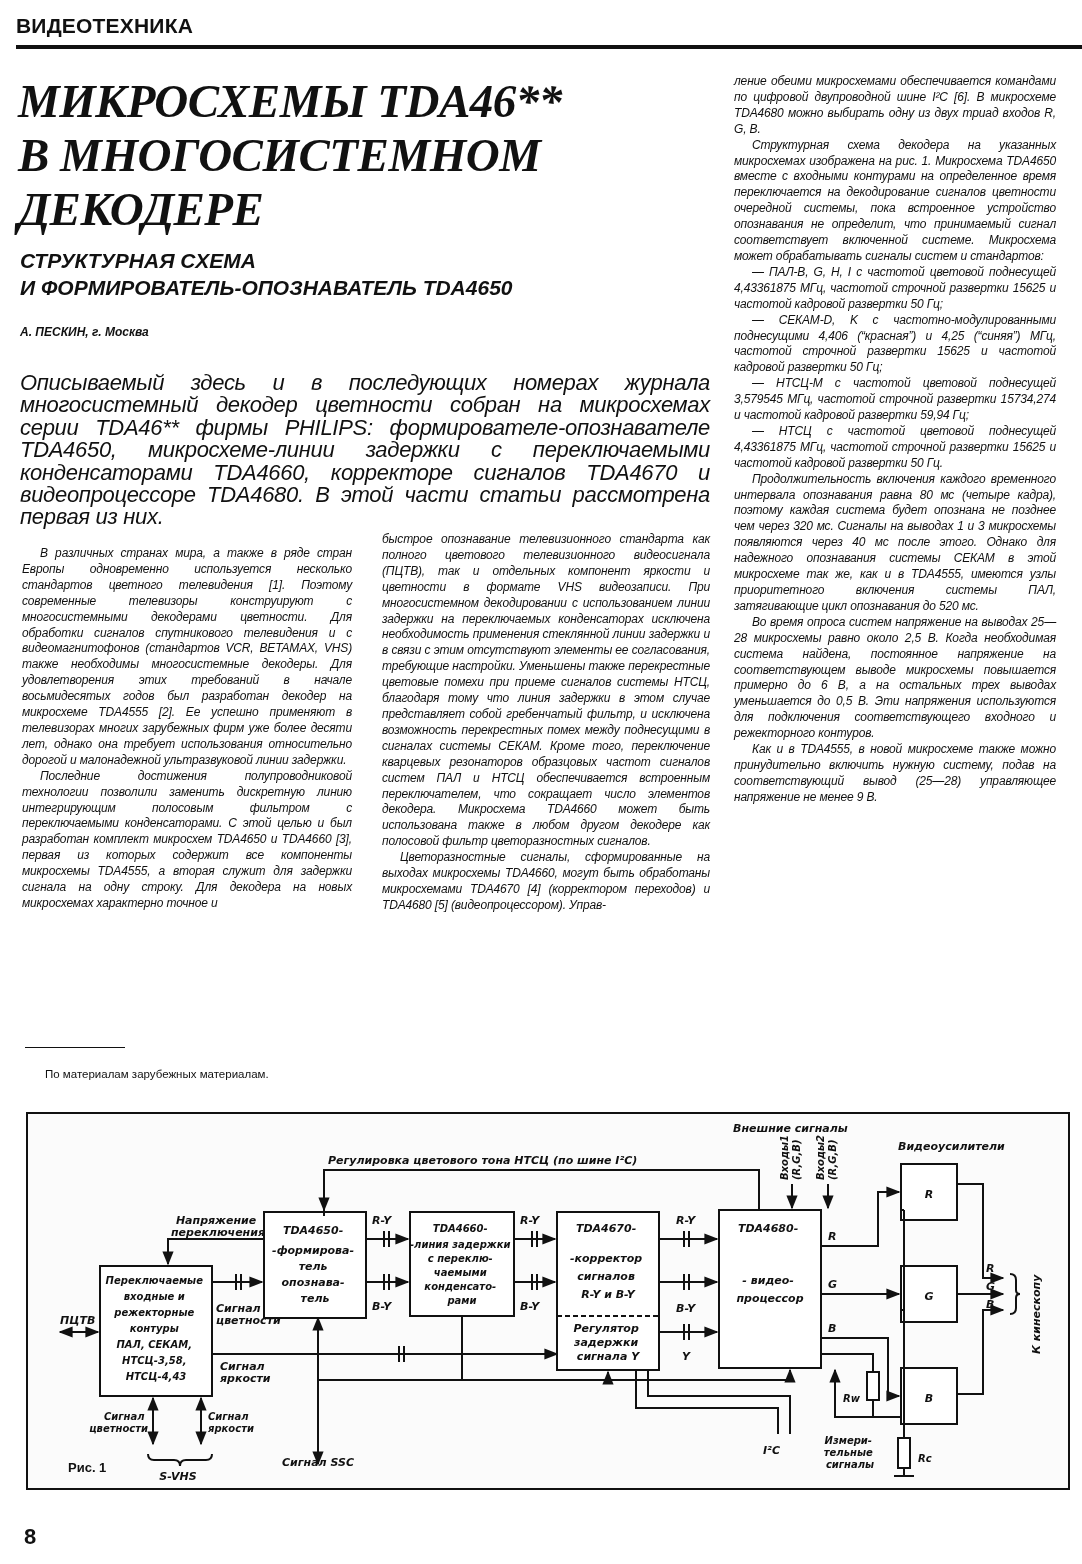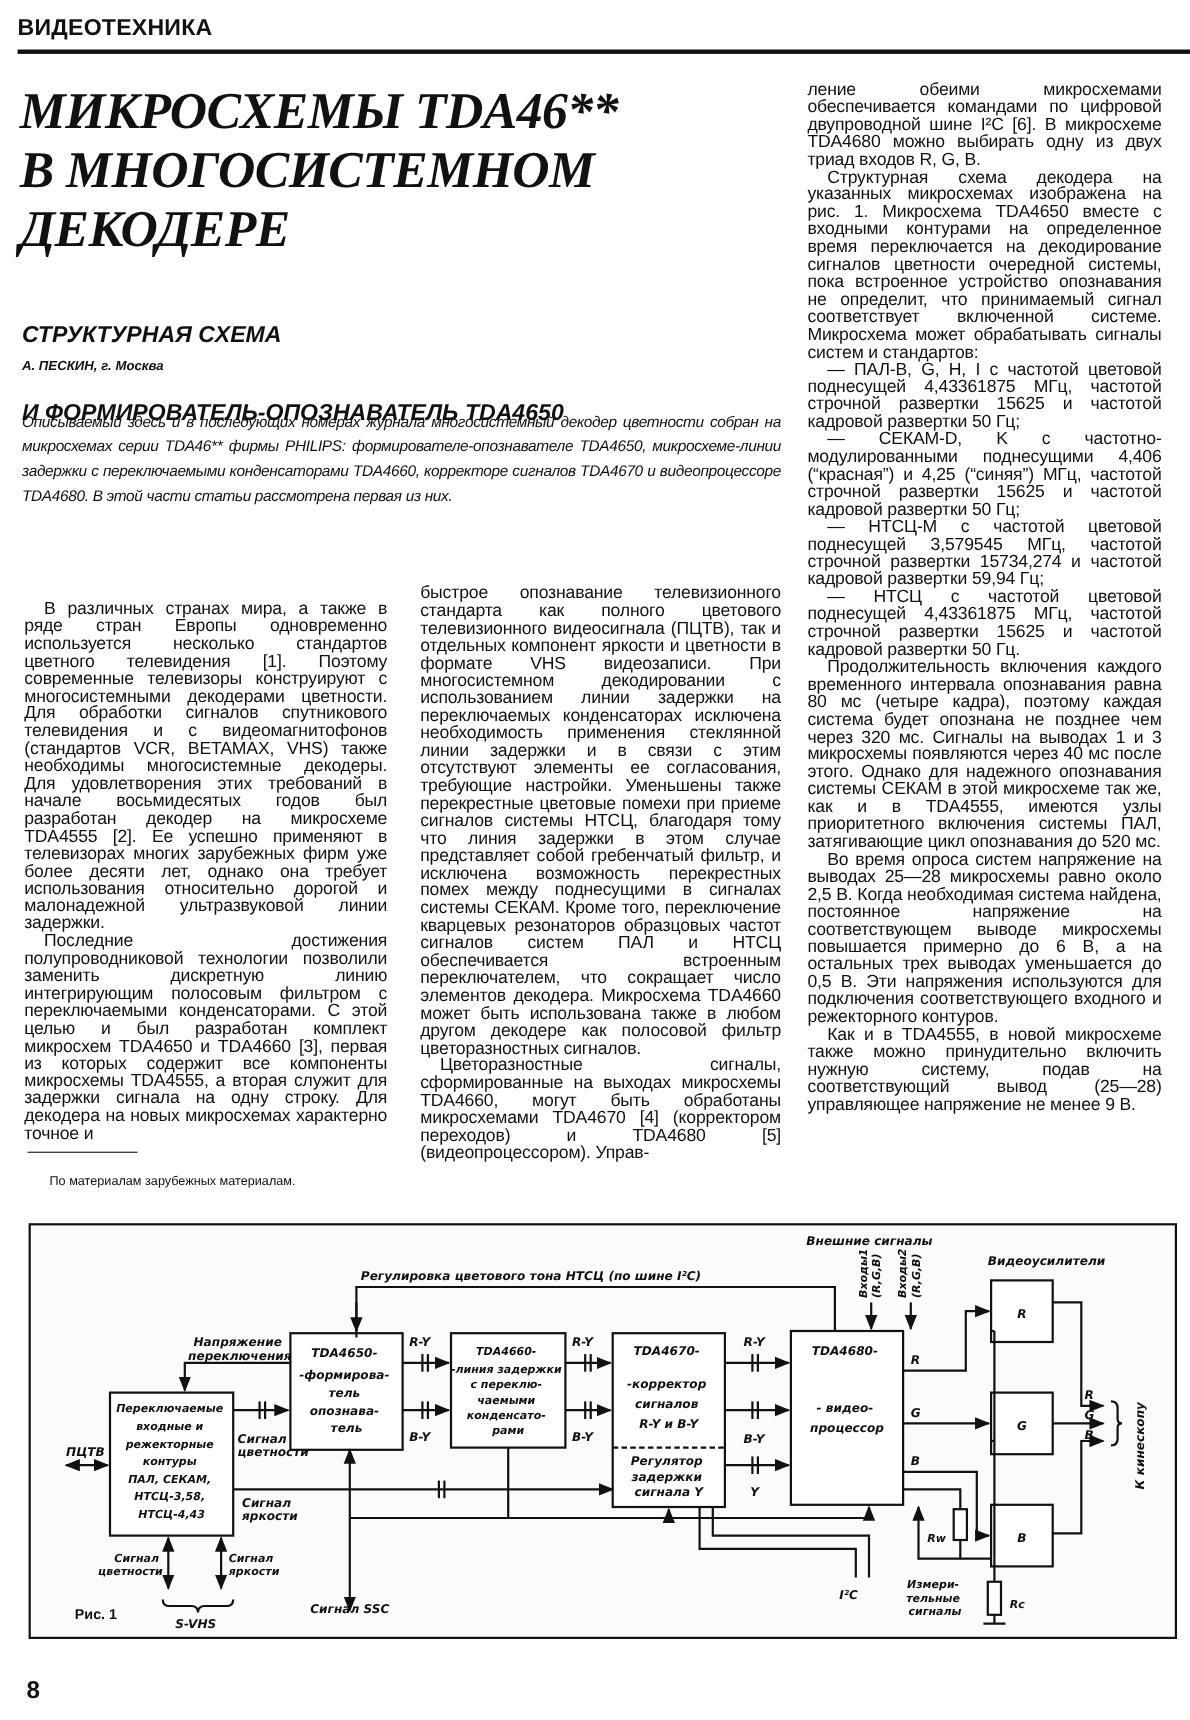--- a/index.html
+++ b/index.html
@@ -2,24 +2,24 @@
 <html><head>
 <meta charset="utf-8">
 <style>
   html, body { margin: 0; padding: 0; background: #ffffff; }
   body { width: 1082px; height: 1564px; position: relative; overflow: hidden; color: #111; font-family: "Liberation Sans", sans-serif; }
   .section-label { position: absolute; left: 16px; top: 14px; font-weight: bold; font-size: 21px; letter-spacing: 0.2px; }
   .section-rule { position: absolute; left: 16px; top: 45px; width: 1066px; height: 4px; background: #111; }
   .title { position: absolute; left: 18px; top: 74px; width: 700px; font-weight: bold; font-style: italic; font-size: 47px; line-height: 54px; letter-spacing: -0.5px; font-family: Liberation Serif, serif; }
   .title div { white-space: nowrap; }
   .subtitle { position: absolute; left: 20px; top: 247px; width: 700px; font-weight: bold; font-style: italic; font-size: 21px; line-height: 27px; }
-  .subtitle div { white-space: nowrap; margin-top: 44px; }
+  .subtitle div { white-space: nowrap; }
   .author { position: absolute; left: 20px; top: 325px; font-weight: bold; font-style: italic; font-size: 12px; }
-  .lead { position: absolute; left: 20px; top: 372px; width: 690px; font-style: italic; font-size: 14px; line-height: 22.4px; text-align: justify; letter-spacing: -0.3px; }
-  .col { position: absolute; font-size: 16px; line-height: 15.9px; text-align: justify; letter-spacing: -0.15px; }
+  .lead { position: absolute; left: 20px; top: 372px; width: 690px; font-style: italic; font-size: 22px; line-height: 22.4px; text-align: justify; letter-spacing: -0.3px; }
+  .col { position: absolute; font-size: 12px; line-height: 15.9px; text-align: justify; letter-spacing: -0.15px; font-style: italic; }
   .col p { margin: 0; text-indent: 18px; }
   .col p.cont { text-indent: 0; }
   .col1 { left: 22px; top: 546px; width: 330px; }
   .col2 { left: 382px; top: 532px; width: 328px; }
   .col3 { left: 734px; top: 74px; width: 322px; }
   .footnote-rule { position: absolute; left: 25px; top: 1047px; width: 100px; height: 1px; background: #111; }
   .footnote { position: absolute; left: 45px; top: 1068px; font-size: 11.5px; }
   .figure { position: absolute; left: 26px; top: 1112px; width: 1040px; height: 374px; border: 2px solid #111; background: #fbfbfb; }
   .figure svg { position: absolute; left: 0; top: 0; }
   .fig-label { position: absolute; left: 16px; top: 346px; font-weight: bold; font-size: 13px; padding-left: 24px; }

